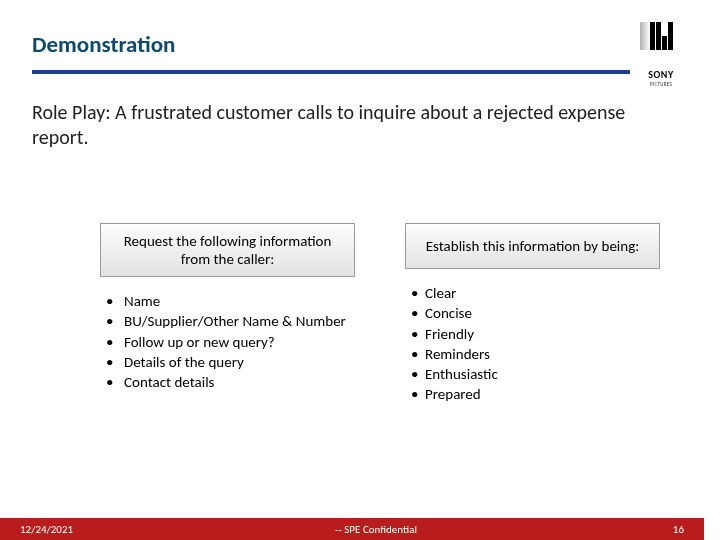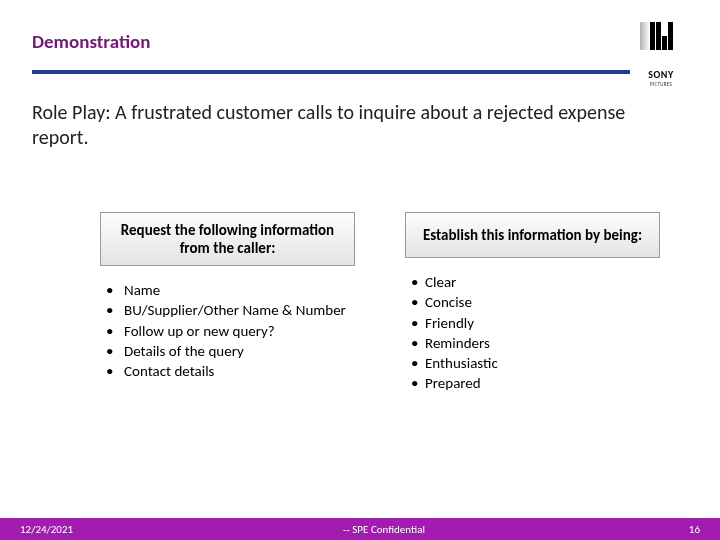--- a/index.html
+++ b/index.html
@@ -1,43 +1,43 @@
 <!DOCTYPE html>
 <html><head>
 <meta charset="utf-8">
 <style>
   * { box-sizing: border-box; margin: 0; padding: 0; }
   html, body { width: 720px; height: 540px; font-family: Calibri, Arial, sans-serif; background: #fff; color: #000; }
   .slide { position: relative; width: 720px; height: 540px; }
   .header { position: absolute; top: 30px; left: 32px; right: 32px; }
-  .title { font-size: 19px; font-weight: 700; color: #701a75; }
+  .title { font-size: 23px; font-weight: 700; color: #0c4a6e; }
   .logo { position: absolute; top: 22px; right: 32px; width: 54px; height: 42px; display: flex; flex-direction: column; align-items: center; }
   .logo-bars { display: flex; gap: 1px; height: 28px; align-items: flex-end; position: relative; }
   .logo-bars::before { content: ""; position: absolute; left: -10px; top: 0; width: 10px; height: 28px; background: linear-gradient(90deg, rgba(0,0,0,0.3), rgba(0,0,0,0)); }
   .logo-bars .bar { width: 5px; background: #000; }
   .logo-bars .b1 { height: 28px; }
   .logo-bars .b2 { height: 28px; }
   .logo-bars .b3 { height: 14px; }
   .logo-bars .b4 { height: 28px; }
   .logo-text { font-size: 10px; font-weight: 700; letter-spacing: 0.5px; margin-top: 18px; }
   .logo-sub { font-size: 5px; letter-spacing: 0.3px; color: #333; }
   .rule { position: absolute; top: 70px; left: 32px; right: 90px; height: 4px; background: #1c3f94; }
   .body-text { position: absolute; top: 100px; left: 32px; right: 40px; }
   .scenario { font-size: 20px; line-height: 1.25; color: #222; margin-bottom: 18px; }
   .reminders { font-size: 20px; color: #222; }
   .boxes { position: absolute; top: 212px; left: 100px; right: 60px; display: flex; gap: 50px; }
   .col { flex: 1; }
-  .boxhead { background: linear-gradient(#fdfdfd, #e3e3e3); border: 1px solid #9a9a9a; padding: 8px 10px; font-size: 15px; text-align: center; font-weight: 700; line-height: 1.2; min-height: 46px; display: flex; align-items: center; justify-content: center; }
+  .boxhead { background: linear-gradient(#fdfdfd, #e3e3e3); border: 1px solid #9a9a9a; padding: 8px 10px; font-size: 15px; text-align: center; font-weight: 400; line-height: 1.2; min-height: 46px; display: flex; align-items: center; justify-content: center; margin-top: 11px; }
   .boxlist { border: 0; padding: 14px 6px 10px 6px; font-size: 15px; line-height: 1.35; }
   .boxlist ul { list-style: none; padding-left: 0; }
   .boxlist li { display: flex; }
   .boxlist .dot { width: 18px; flex-shrink: 0; }
   .boxlist .txt { flex: 1; }
   .right .boxlist li .dot { width: 14px; }
-  .footer { position: absolute; left: 0; right: 0; bottom: 0; height: 22px; background: #a21caf; color: #fff; display: flex; align-items: center; font-size: 11px; }
+  .footer { position: absolute; left: 0; right: 16px; bottom: 0; height: 22px; background: #b91c1c; color: #fff; display: flex; align-items: center; font-size: 11px; }
   .footer .date { position: absolute; left: 20px; }
   .footer .conf { width: 100%; text-align: center; margin-left: 48px; }
   .footer .page { position: absolute; right: 20px; }
 </style>
 </head>
 <body>
 
 <div class="slide">
 
   <div class="header">

